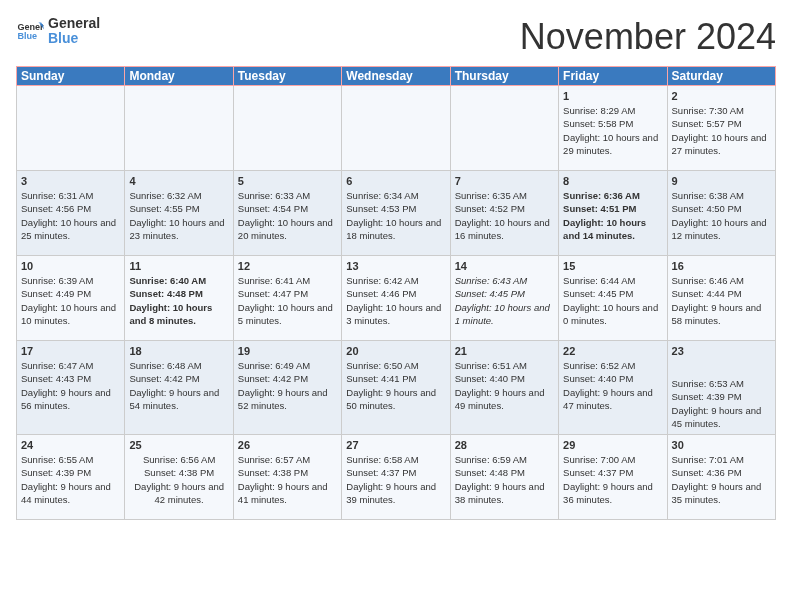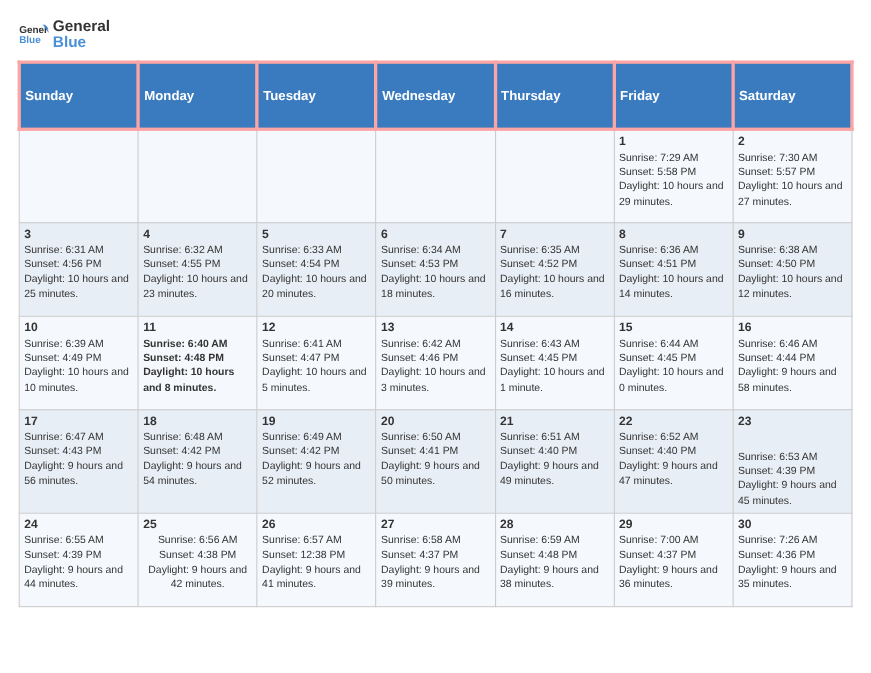--- a/index.html
+++ b/index.html
@@ -40,23 +40,23 @@
     table {
       width: 100%;
       border-collapse: collapse;
       table-layout: fixed;
     }
     thead tr th {
       background-color: #3a7abf;
       color: #fff;
       font-size: 12px;
       font-weight: bold;
-      padding: 22px 4px;
+      padding: 2px 4px;
       text-align: left;
-      border: 3px solid #fca5a5;
+      border: 1px solid #fca5a5;
     }
     tbody tr td {
       vertical-align: top;
       border: 1px solid #ccc;
       padding: 4px;
       font-size: 10px;
       color: #333;
       min-height: 80px;
       height: 85px;
     }
@@ -88,20 +88,21 @@
       <text x="2" y="32" font-size="13" font-weight="bold" fill="#4a90d9">Blue</text>
       <polygon points="32,8 40,14 36,8" fill="#4a90d9"></polygon>
       <polygon points="34,10 40,18 38,10" fill="#3a7abf"></polygon>
     </svg>
     <div>
       <div style="font-size:14px;font-weight:bold;color:#333;line-height:1.1;">General</div>
       <div style="font-size:14px;font-weight:bold;color:#4a90d9;line-height:1.1;">Blue</div>
     </div>
   </div>
   <div class="title-block">
+    <div class="month-title">November 2024</div>
   </div>
 </div>
 
 <table>
   <thead>
     <tr>
     <th>Sunday</th>
         <th>Monday</th>
         <th>Tuesday</th>
         <th>Wednesday</th>
@@ -112,21 +113,21 @@
   </thead>
   <tbody id="calendar-body">
   <tr>
         <td></td>
         <td></td>
         <td></td>
         <td></td>
         <td></td>
         <td>
           <span class="day-number">1</span>
-          <div class="day-info" style="white-space: pre-line;">Sunrise: 7:29 AM
+          <div class="day-info" style="white-space: pre-line;">Sunrise: 8:29 AM
 Sunset: 5:58 PM
 Daylight: 10 hours and 29 minutes.</div>
         </td>
         <td>
           <span class="day-number">2</span>
           <div class="day-info" style="white-space: pre-line;">Sunrise: 7:30 AM
 Sunset: 5:57 PM
 Daylight: 10 hours and 27 minutes.</div>
         </td>
       </tr>
@@ -156,21 +157,21 @@
 Daylight: 10 hours and 18 minutes.</div>
         </td>
         <td>
           <span class="day-number">7</span>
           <div class="day-info" style="white-space: pre-line;">Sunrise: 6:35 AM
 Sunset: 4:52 PM
 Daylight: 10 hours and 16 minutes.</div>
         </td>
         <td>
           <span class="day-number">8</span>
-          <div class="day-info" style="white-space: pre-line;">Sunrise: 6:36 AM
+          <div class="day-info" style="white-space: pre-line; font-weight: bold;">Sunrise: 6:36 AM
 Sunset: 4:51 PM
 Daylight: 10 hours and 14 minutes.</div>
         </td>
         <td>
           <span class="day-number">9</span>
           <div class="day-info" style="white-space: pre-line;">Sunrise: 6:38 AM
 Sunset: 4:50 PM
 Daylight: 10 hours and 12 minutes.</div>
         </td>
       </tr>
@@ -194,21 +195,21 @@
 Daylight: 10 hours and 5 minutes.</div>
         </td>
         <td>
           <span class="day-number">13</span>
           <div class="day-info" style="white-space: pre-line;">Sunrise: 6:42 AM
 Sunset: 4:46 PM
 Daylight: 10 hours and 3 minutes.</div>
         </td>
         <td>
           <span class="day-number">14</span>
-          <div class="day-info" style="white-space: pre-line;">Sunrise: 6:43 AM
+          <div class="day-info" style="white-space: pre-line; font-style: italic;">Sunrise: 6:43 AM
 Sunset: 4:45 PM
 Daylight: 10 hours and 1 minute.</div>
         </td>
         <td>
           <span class="day-number">15</span>
           <div class="day-info" style="white-space: pre-line;">Sunrise: 6:44 AM
 Sunset: 4:45 PM
 Daylight: 10 hours and 0 minutes.</div>
         </td>
         <td>
@@ -271,21 +272,21 @@
         </td>
         <td>
           <span class="day-number">25</span>
           <div class="day-info" style="white-space: pre-line; text-align: center;">Sunrise: 6:56 AM
 Sunset: 4:38 PM
 Daylight: 9 hours and 42 minutes.</div>
         </td>
         <td>
           <span class="day-number">26</span>
           <div class="day-info" style="white-space: pre-line;">Sunrise: 6:57 AM
-Sunset: 12:38 PM
+Sunset: 4:38 PM
 Daylight: 9 hours and 41 minutes.</div>
         </td>
         <td>
           <span class="day-number">27</span>
           <div class="day-info" style="white-space: pre-line;">Sunrise: 6:58 AM
 Sunset: 4:37 PM
 Daylight: 9 hours and 39 minutes.</div>
         </td>
         <td>
           <span class="day-number">28</span>
@@ -294,19 +295,19 @@
 Daylight: 9 hours and 38 minutes.</div>
         </td>
         <td>
           <span class="day-number">29</span>
           <div class="day-info" style="white-space: pre-line;">Sunrise: 7:00 AM
 Sunset: 4:37 PM
 Daylight: 9 hours and 36 minutes.</div>
         </td>
         <td>
           <span class="day-number">30</span>
-          <div class="day-info" style="white-space: pre-line;">Sunrise: 7:26 AM
+          <div class="day-info" style="white-space: pre-line;">Sunrise: 7:01 AM
 Sunset: 4:36 PM
 Daylight: 9 hours and 35 minutes.</div>
         </td>
       </tr>
     </tbody>
 </table>
 
 </body></html>

